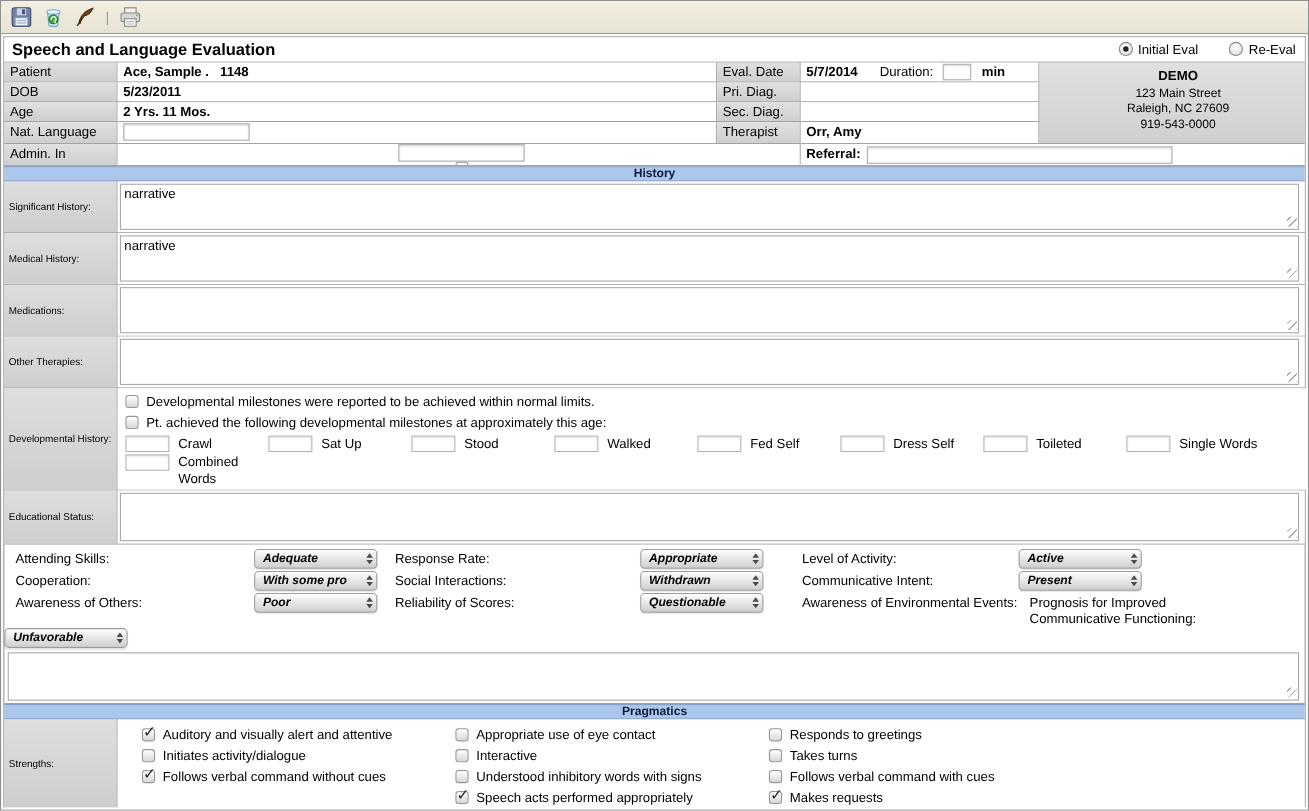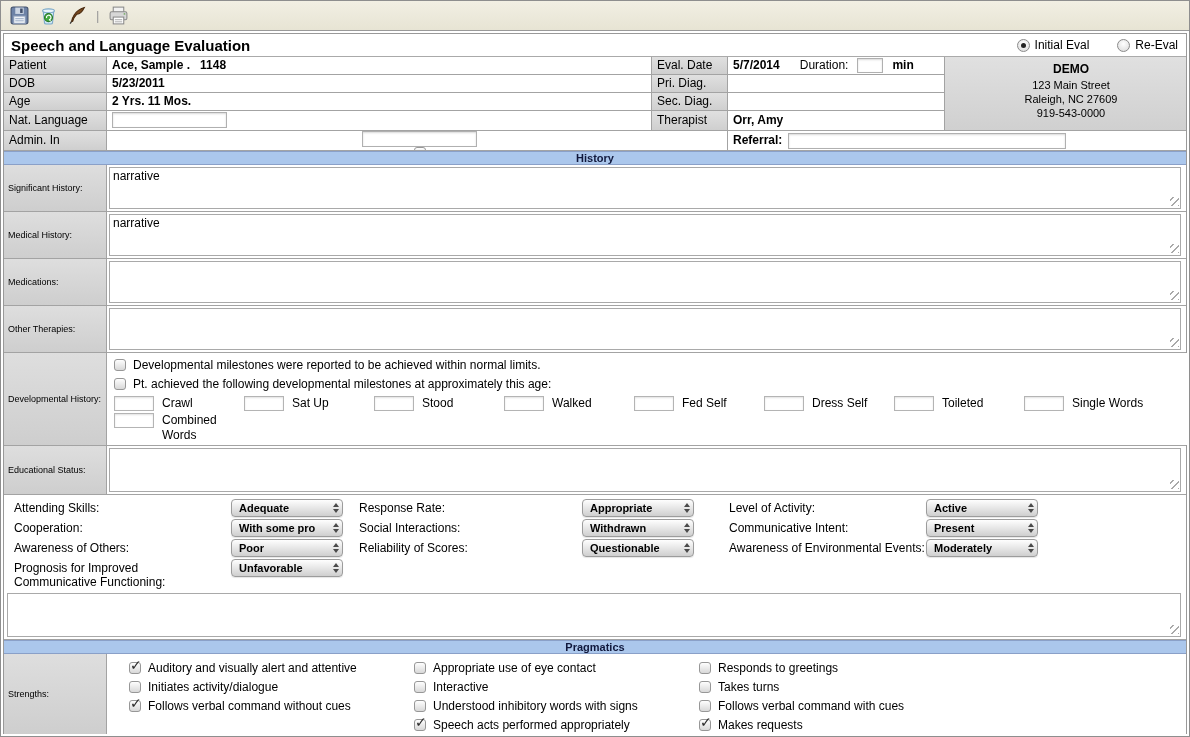--- a/index.html
+++ b/index.html
@@ -10,21 +10,21 @@
   
   .toolbar { height:30px; background:linear-gradient(#f2efe3,#e7e4d4); border-bottom:1px solid #9a9a9a;
     display:flex; align-items:center; gap:7px; padding:0 0 0 7px; }
   .tb-icon { width:22px; height:22px; display:flex; align-items:center; justify-content:center; cursor:pointer; }
   .tb-sep { color:#999; font-size:13px; padding:0 1px; }
 
   
   .form { margin:2px 2px 0 2px; border:1px solid #999; border-bottom:none; }
   .title-row { height:23px; display:flex; align-items:center; padding:0 8px 0 7px; border-bottom:1px solid #aaa; background:#fff; }
   .page-title { font-size:15px; font-weight:bold; }
-  .radio-group { margin-left:auto; display:flex; align-items:center; gap:5px; font-size:12px; }
+  .radio-group { margin-left:auto; display:flex; gap:5px; font-size:12px; }
   .radio { width:13px; height:13px; border-radius:50%; border:1px solid #8a8a8a;
     background:radial-gradient(circle at 50% 35%, #fff, #d9d9d9); position:relative; display:inline-block; }
   .radio.selected::after { content:""; position:absolute; left:3px; top:3px; width:5px; height:5px; border-radius:50%; background:#222; }
   .radio-gap { width:18px; }
 
   
   .info-grid { display:grid; grid-template-columns:103px 545px 76px 217px 1fr; font-size:12px; }
   .cell { border-right:1px solid #a3a3a3; border-bottom:1px solid #a3a3a3; height:18px; line-height:17px;
     padding-left:5px; overflow:hidden; white-space:nowrap; }
   .cell.tall { height:20px; line-height:19px; }
@@ -75,21 +75,21 @@
 
   
   .bo-body { padding:3px 0 2px 0; }
   .b-grid { display:grid; grid-template-columns:227px 118px 233px 137px 207px 1fr; align-items:start; row-gap:1px; }
   .b-label { font-size:12px; padding:3px 0 0 10px; line-height:14px; }
   .b-label-wrap { width:190px; }
   .b-select-cell { padding-top:1px; }
   .mac-select { width:112px; height:18px; border:1px solid #9c9c9c; border-radius:4px;
     background:linear-gradient(#fefefe,#cfcfcf); display:flex; align-items:center; padding:0 3px 0 7px;
     font-size:11px; font-weight:bold; cursor:pointer; box-shadow:0 1px 1px rgba(0,0,0,.1); }
-  .sel-text { flex:1; overflow:hidden; white-space:nowrap; }
+  .sel-text { flex:1; overflow:hidden; white-space:nowrap;font-style:italic; }
   .sel-arrows { display:flex; flex-direction:column; gap:2px; align-items:center; padding-left:3px; }
   .tri-up { width:0; height:0; border-left:3px solid transparent; border-right:3px solid transparent; border-bottom:4px solid #4a4a4a; }
   .tri-dn { width:0; height:0; border-left:3px solid transparent; border-right:3px solid transparent; border-top:4px solid #4a4a4a; }
 
   .notes-row { padding:2px 5px 2px 3px; border-bottom:1px solid #a3a3a3; }
 
   
   .prag-row { display:grid; grid-template-columns:103px 1fr; }
   .prag-lbl { background:linear-gradient(#dedede,#cecece); border-right:1px solid #a3a3a3; font-size:9px;
     display:flex; align-items:center; padding-left:4px; min-height:74px; }
@@ -380,29 +380,20 @@
           <div class="b-select-cell">
             <div class="mac-select">
               <span class="sel-text">Questionable</span>
               <span class="sel-arrows">
                 <i class="tri-up"></i>
                 <i class="tri-dn"></i>
               </span>
             </div>
           </div>
           <div class="b-label">Awareness of Environmental Events:</div>
-          <div class="b-select-cell">
-            <div class="mac-select">
-              <span class="sel-text">Moderately</span>
-              <span class="sel-arrows">
-                <i class="tri-up"></i>
-                <i class="tri-dn"></i>
-              </span>
-            </div>
-          </div>
           <div class="b-label b-label-wrap">Prognosis for Improved Communicative Functioning:</div>
           <div class="b-select-cell">
             <div class="mac-select">
               <span class="sel-text">Unfavorable</span>
               <span class="sel-arrows">
                 <i class="tri-up"></i>
                 <i class="tri-dn"></i>
               </span>
             </div>
           </div>

